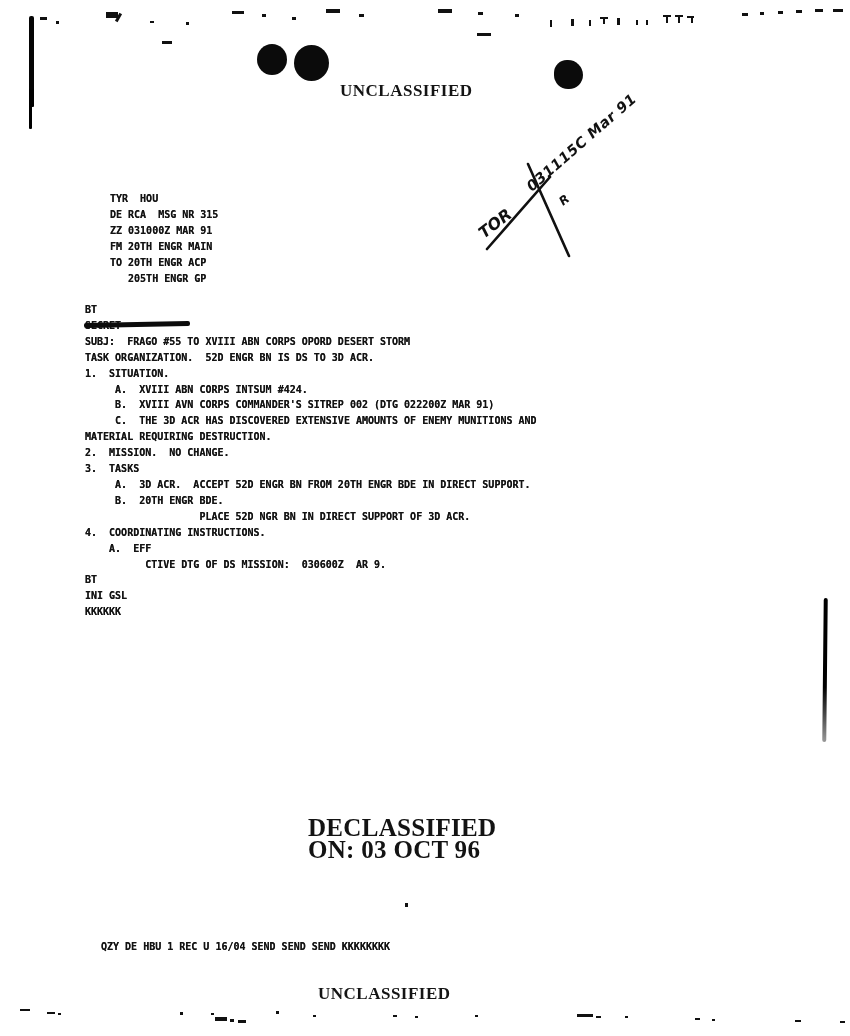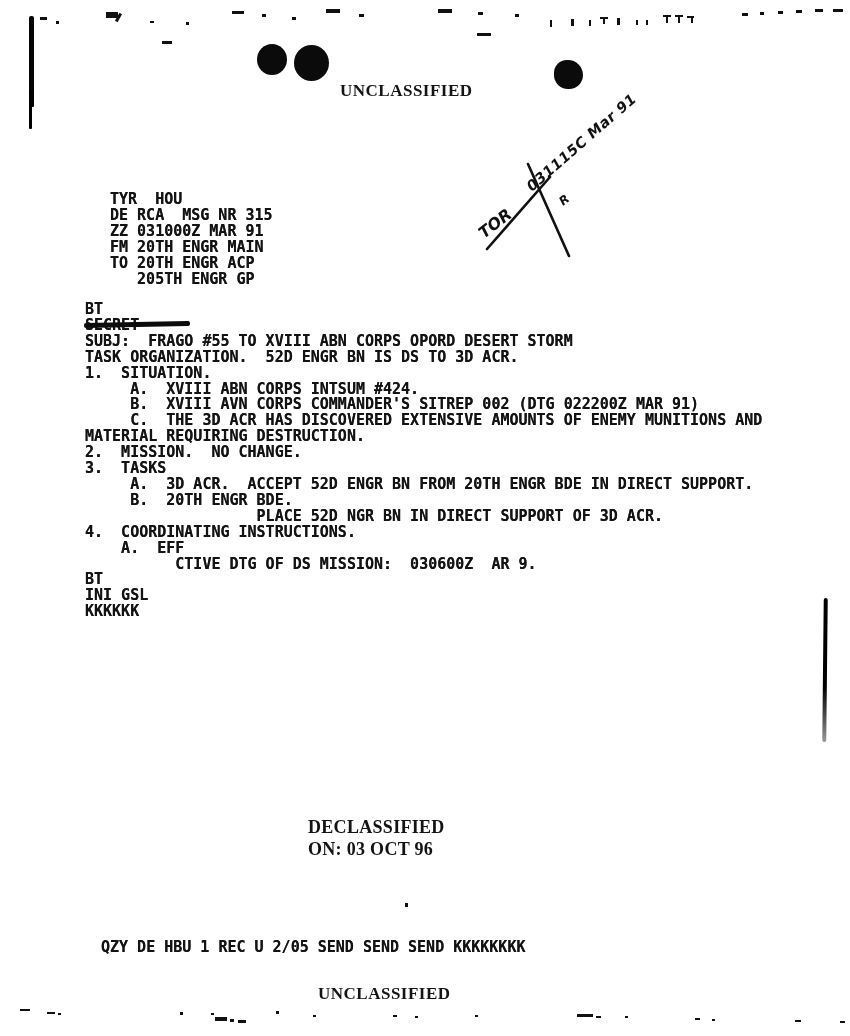--- a/index.html
+++ b/index.html
@@ -1,29 +1,29 @@
 <!DOCTYPE html>
 <html><head>
 <meta charset="utf-8">
 <style>
   html,body{margin:0;padding:0;background:#ffffff;}
   .page{position:relative;width:850px;height:1036px;background:#ffffff;overflow:hidden;
         font-family:"Liberation Serif",serif;border-radius:7px;}
   
   .tt{position:absolute;margin:0;white-space:pre;
       font-family:"DejaVu Sans Mono",monospace;font-weight:700;color:#181818;
-      font-size:15px;filter:blur(0.35px) contrast(1.05);text-shadow:0 0 .4px #444;}
+      font-size:10px;filter:blur(0.35px) contrast(1.05);text-shadow:0 0 .4px #444;}
   .tt-header{left:110px;top:191px;line-height:16px;}
   .tt-body{left:85px;top:302px;line-height:15.9px;}
   .tt-footer{left:101px;top:939px;line-height:16px;}
   
   .classif{position:absolute;font-weight:700;font-size:17px;letter-spacing:.5px;color:#141414;}
   .classif-top{left:340px;top:81px;}
   .classif-bottom{left:318px;top:984px;transform:scaleY(1.04);}
-  .declass{position:absolute;left:308px;top:817px;font-weight:700;font-size:18px;
+  .declass{position:absolute;left:308px;top:817px;font-weight:700;font-size:25px;
            line-height:21.5px;letter-spacing:.3px;color:#131313;}
   
   .punch{position:absolute;background:#0b0b0b;border-radius:50%;}
   .left-mark{position:absolute;left:29px;top:16px;width:5px;height:74px;background:#050505;
              border-radius:2px;box-shadow:1px 18px 0 -1px #000,-1px 40px 0 -1px #000;}
   .right-line{position:absolute;left:823px;top:598px;width:4px;height:144px;
               background:linear-gradient(to bottom,#000 0%,#000 62%,#444 80%,#999 100%);
               border-radius:2px;transform:rotate(.6deg);}
   .strike{position:absolute;left:84px;top:322px;width:106px;height:5px;background:#0c0c0c;
           border-radius:2px;transform:rotate(-1.2deg);}
@@ -138,17 +138,17 @@
 BT
 INI GSL
 KKKKKK</pre>
   <div class="strike"></div>
 
   <div class="declass">
     <div>DECLASSIFIED</div>
     <div>ON: 03 OCT 96</div>
   </div>
 
-  <pre class="tt tt-footer">QZY DE HBU 1 REC U 2/05 SEND SEND SEND KKKKKKKK</pre>
+  <pre class="tt tt-footer">QZY DE HBU 1 REC U 16/04 SEND SEND SEND KKKKKKKK</pre>
 
   <div class="classif classif-bottom">UNCLASSIFIED</div>
 
 </div>
 
 </body></html>

